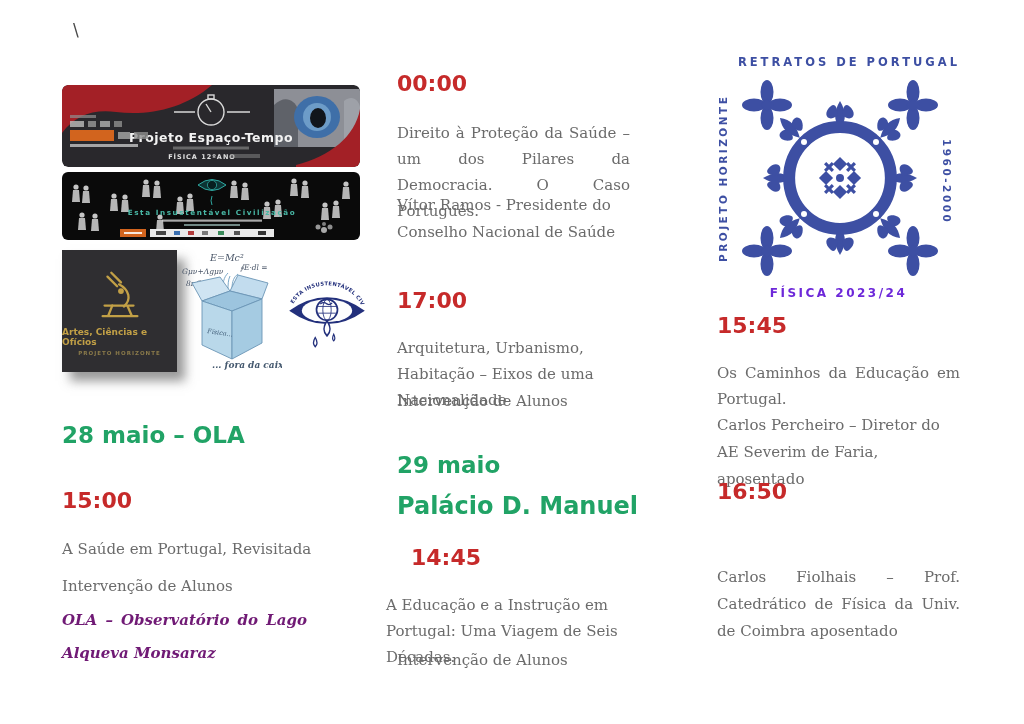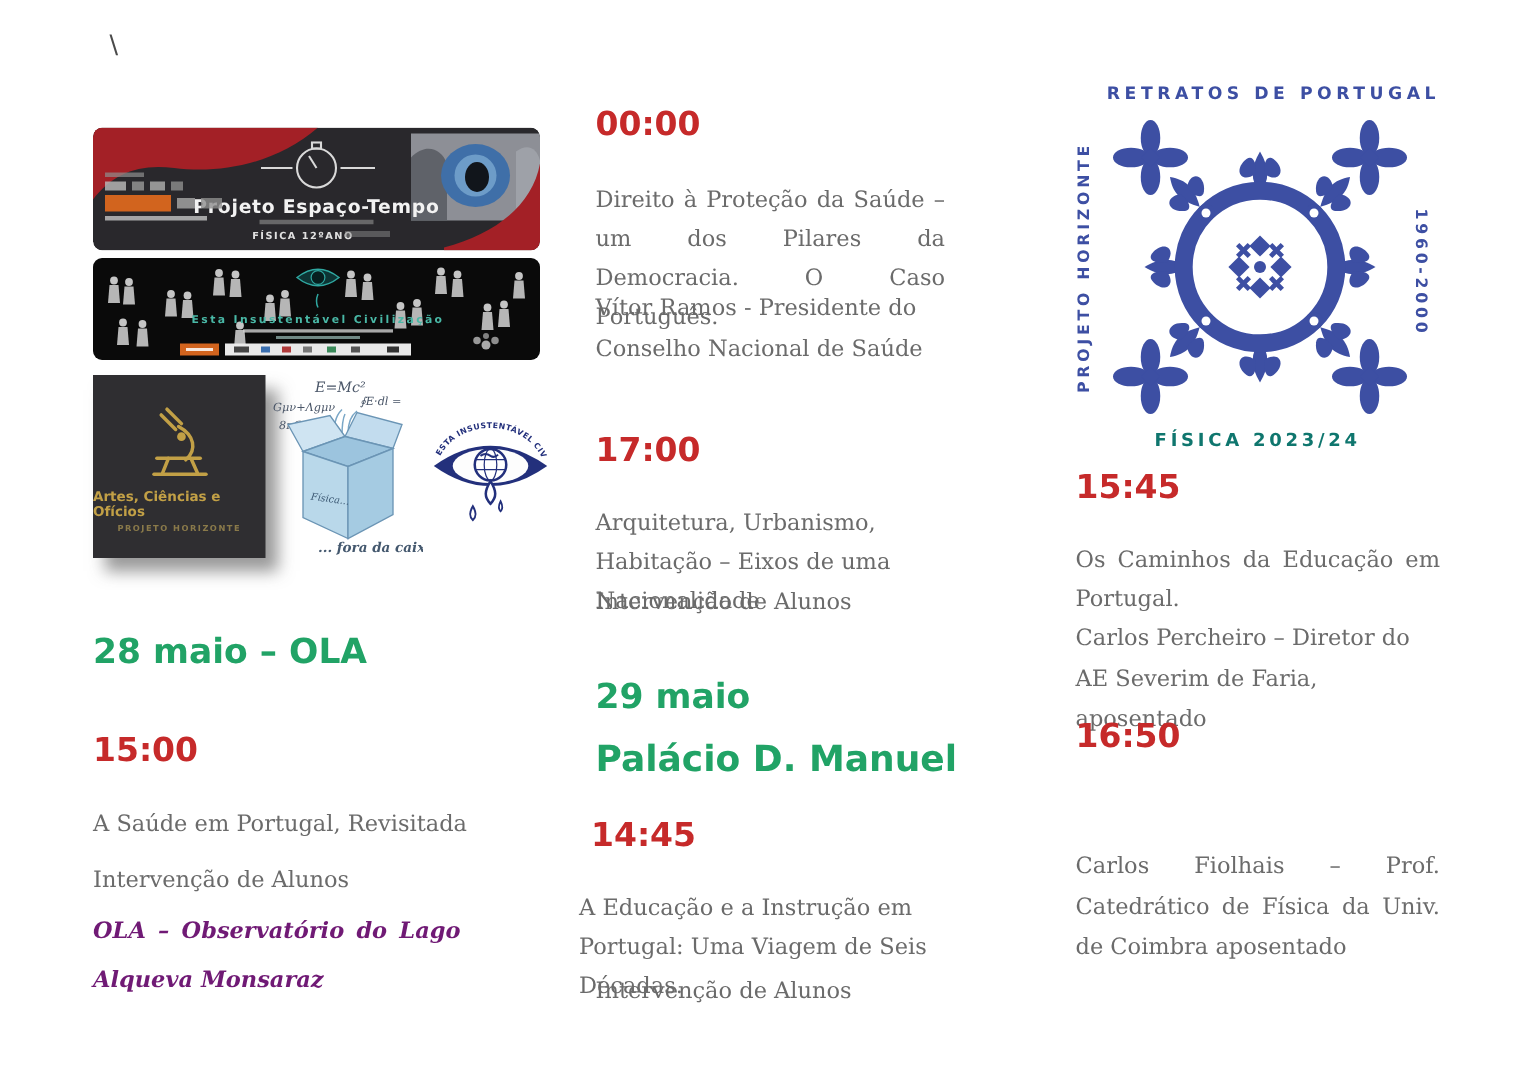--- a/index.html
+++ b/index.html
@@ -18,21 +18,21 @@
   
   .banner{border-radius:6px;overflow:hidden;}
   
   .card-artes{background:#2f2e31;box-shadow:8px 9px 10px rgba(70,70,70,.55);
               display:flex;flex-direction:column;align-items:center;justify-content:center;}
   .artes-title{color:#c2a046;font-size:9px;font-weight:700;text-align:left;margin-top:6px;}
   .artes-sub{color:#8a7a4a;font-size:5.5px;font-weight:700;letter-spacing:1px;text-align:center;margin-top:3px;}
   
   .az-top{left:717px;top:55px;width:243px;text-align:right;color:#3d4fa3;font-size:11.5px;
           font-weight:700;letter-spacing:3px;}
-  .az-bottom{left:717px;top:286px;width:243px;text-align:center;color:#0f766e;font-size:12px;
+  .az-bottom{left:717px;top:286px;width:243px;text-align:center;color:#6d28d9;font-size:12px;
              font-weight:700;letter-spacing:2.5px;}
   .az-left{left:717px;top:88px;height:180px;writing-mode:vertical-rl;transform:rotate(180deg);
            color:#3d4fa3;font-size:10.5px;font-weight:700;letter-spacing:2.5px;text-align:center;}
   .az-right{left:941px;top:92px;height:180px;writing-mode:vertical-rl;color:#3d4fa3;
             font-size:10.5px;font-weight:700;letter-spacing:2.5px;text-align:center;}
 </style>
 </head>
 <body>
 
 <div class="page">
@@ -222,21 +222,21 @@
   <div class="abs venue-t serif just" style="left:62px;top:604px;width:245px;">OLA – Observatório do Lago Alqueva Monsaraz</div>
 
   <div class="abs time-h sans" style="left:397px;top:71px;">00:00</div>
   <div class="abs body-t serif just" style="left:397px;top:120px;width:233px;">Direito à Proteção da Saúde – um dos Pilares da Democracia. O Caso Português.</div>
   <div class="abs body-t serif lh-wide" style="left:397px;top:192px;width:235px;">Vítor Ramos - Presidente do Conselho Nacional de Saúde</div>
   <div class="abs time-h sans" style="left:397px;top:288px;">17:00</div>
   <div class="abs body-t serif" style="left:397px;top:335px;width:238px;">Arquitetura, Urbanismo, Habitação – Eixos de uma Nacionalidade</div>
   <div class="abs body-t serif" style="left:397px;top:388px;width:238px;">Intervenção de Alunos</div>
   <div class="abs day-h sans" style="left:397px;top:452px;">29 maio</div>
   <div class="abs day-h sans" style="left:397px;top:492px;font-size:24px;">Palácio D. Manuel</div>
-  <div class="abs time-h sans" style="left:394px;top:545px;">14:45</div>
+  <div class="abs time-h sans" style="left:411px;top:545px;">14:45</div>
   <div class="abs body-t serif" style="left:386px;top:592px;width:240px;">A Educação e a Instrução em Portugal: Uma Viagem de Seis Décadas.</div>
   <div class="abs body-t serif" style="left:397px;top:647px;width:240px;">Intervenção de Alunos</div>
 
   <div class="abs az-top sans">RETRATOS DE PORTUGAL</div>
   <div class="abs az-left sans">PROJETO HORIZONTE</div>
   <div class="abs az-right sans">1960-2000</div>
   <div class="abs az-bottom sans">FÍSICA 2023/24</div>
 
   <div class="abs" style="left:740px;top:78px;">
     <svg width="200" height="200" viewBox="0 0 200 200">

